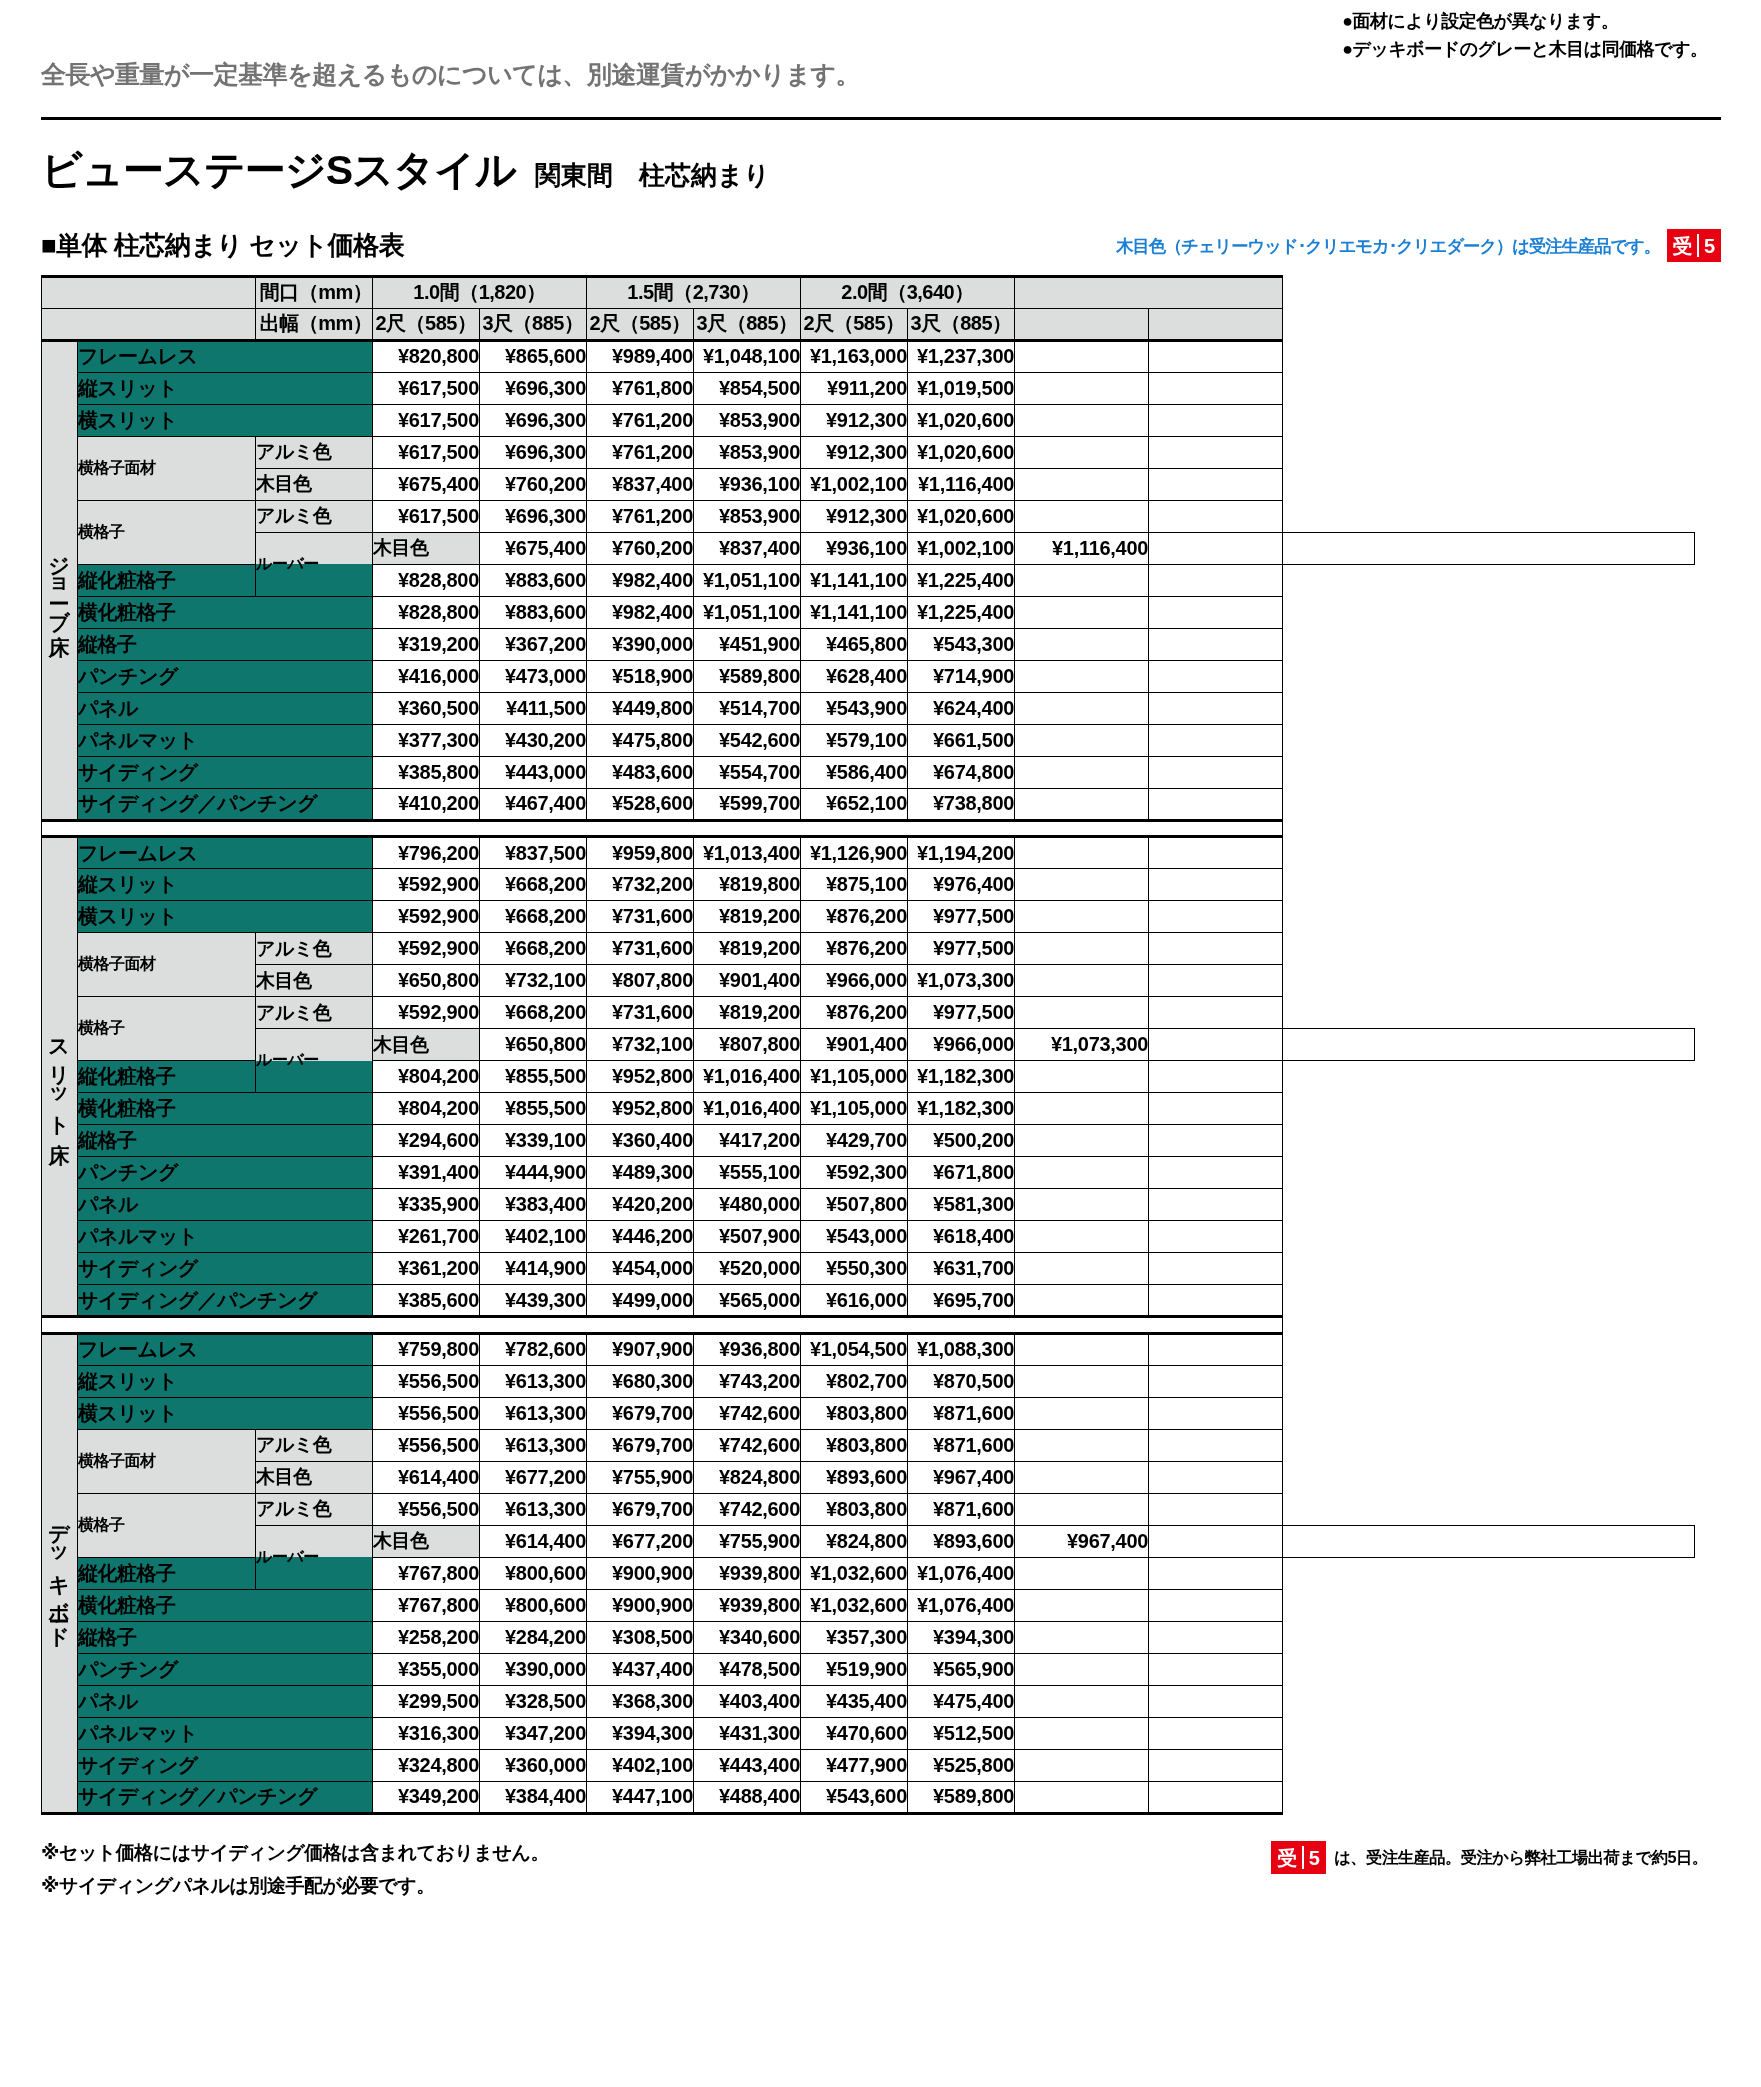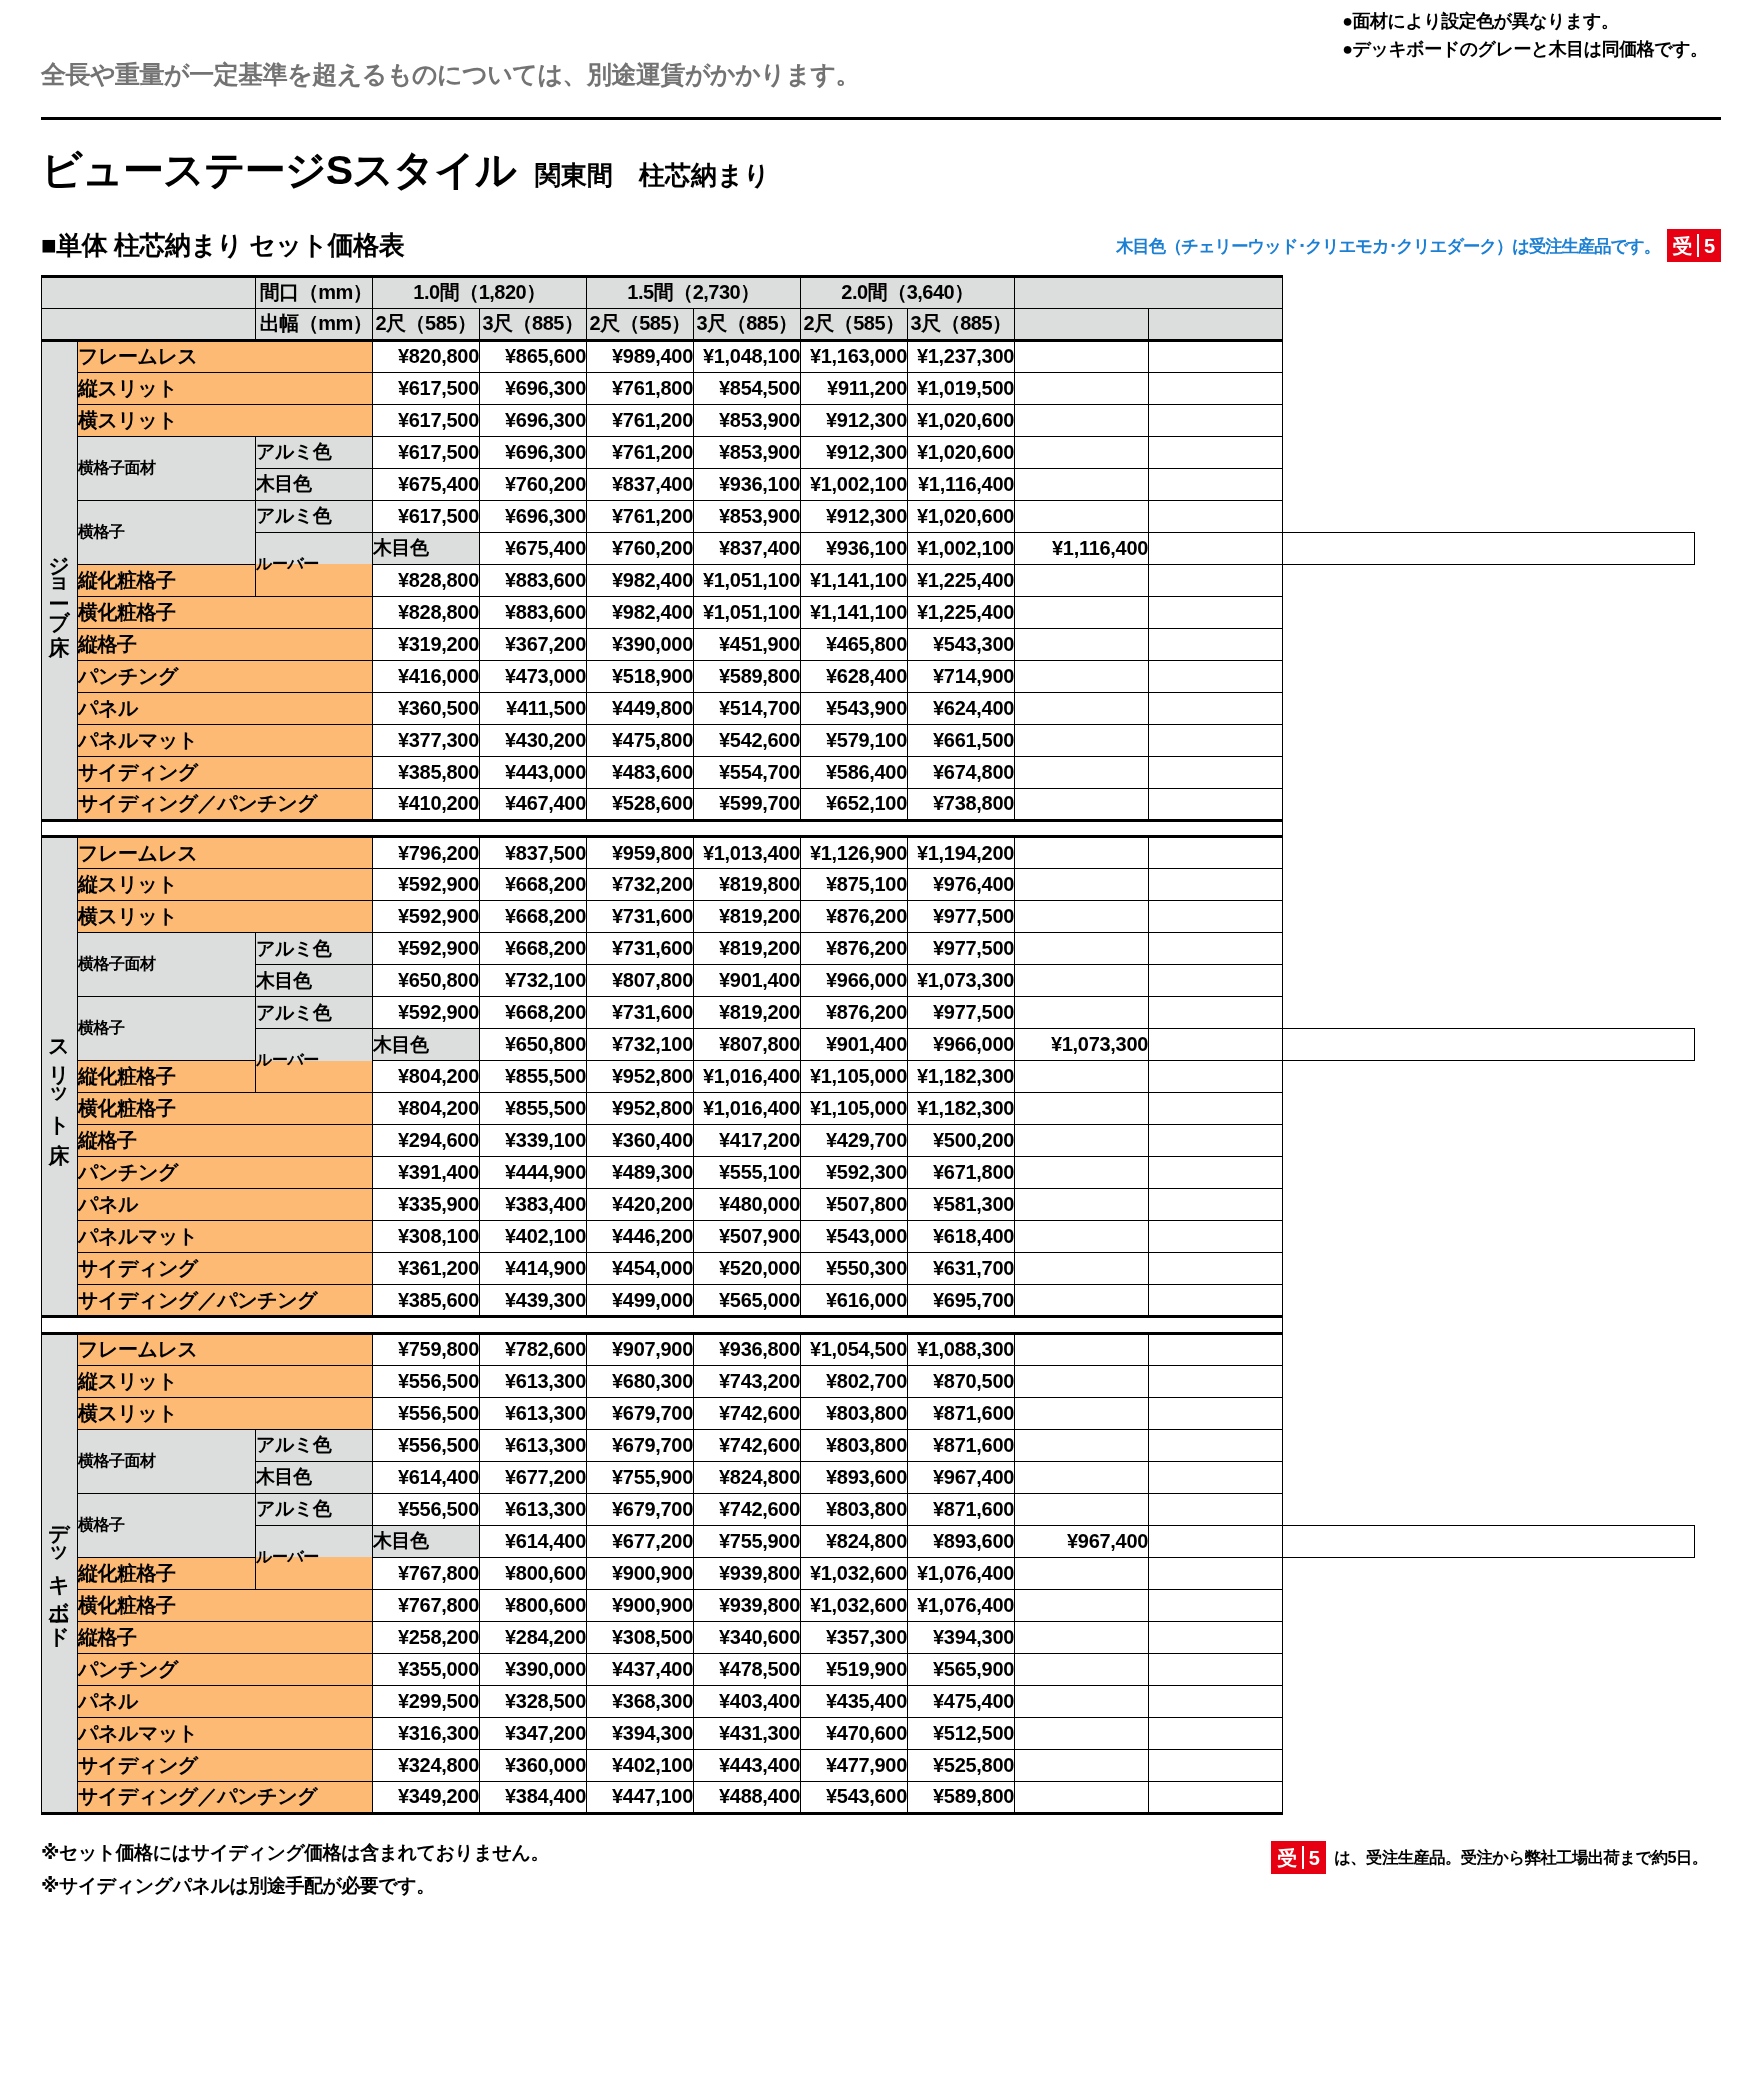--- a/index.html
+++ b/index.html
@@ -72,21 +72,21 @@
   .thick-bottom { border-bottom:3.8px solid #000 !important; }
 
   tr.drow { height:32px; }
   td.grp {
     background:#dcdddd; text-align:center; vertical-align:middle;
     font-weight:bold; font-size:21px; letter-spacing:1px;
     writing-mode:vertical-rl; text-orientation:upright;
     white-space:nowrap; line-height:1;
   }
   td.lab {
-    background:#fdba74; font-weight:bold; font-size:20px;
+    background:#0f766e; font-weight:bold; font-size:20px;
     padding-left:7.7px; letter-spacing:-0.5px; white-space:nowrap;
     vertical-align:middle;
   }
   td.lab2 {
     background:#dcdddd; font-weight:bold; font-size:16px;
     padding-left:5.8px; letter-spacing:-0.5px; white-space:nowrap;
     vertical-align:middle;
   }
   td.sub {
     background:#dcdddd; font-weight:bold; font-size:19px;
@@ -486,21 +486,21 @@
           <td class="price">¥383,400</td>
           <td class="price">¥420,200</td>
           <td class="price">¥480,000</td>
           <td class="price">¥507,800</td>
           <td class="price">¥581,300</td>
           <td class="blank"></td>
           <td class="blank"></td>
         </tr>
         <tr class="drow">
           <td class="lab" colspan="2">パネルマット</td>
-          <td class="price">¥308,100</td>
+          <td class="price">¥261,700</td>
           <td class="price">¥402,100</td>
           <td class="price">¥446,200</td>
           <td class="price">¥507,900</td>
           <td class="price">¥543,000</td>
           <td class="price">¥618,400</td>
           <td class="blank"></td>
           <td class="blank"></td>
         </tr>
         <tr class="drow">
           <td class="lab" colspan="2">サイディング</td>

